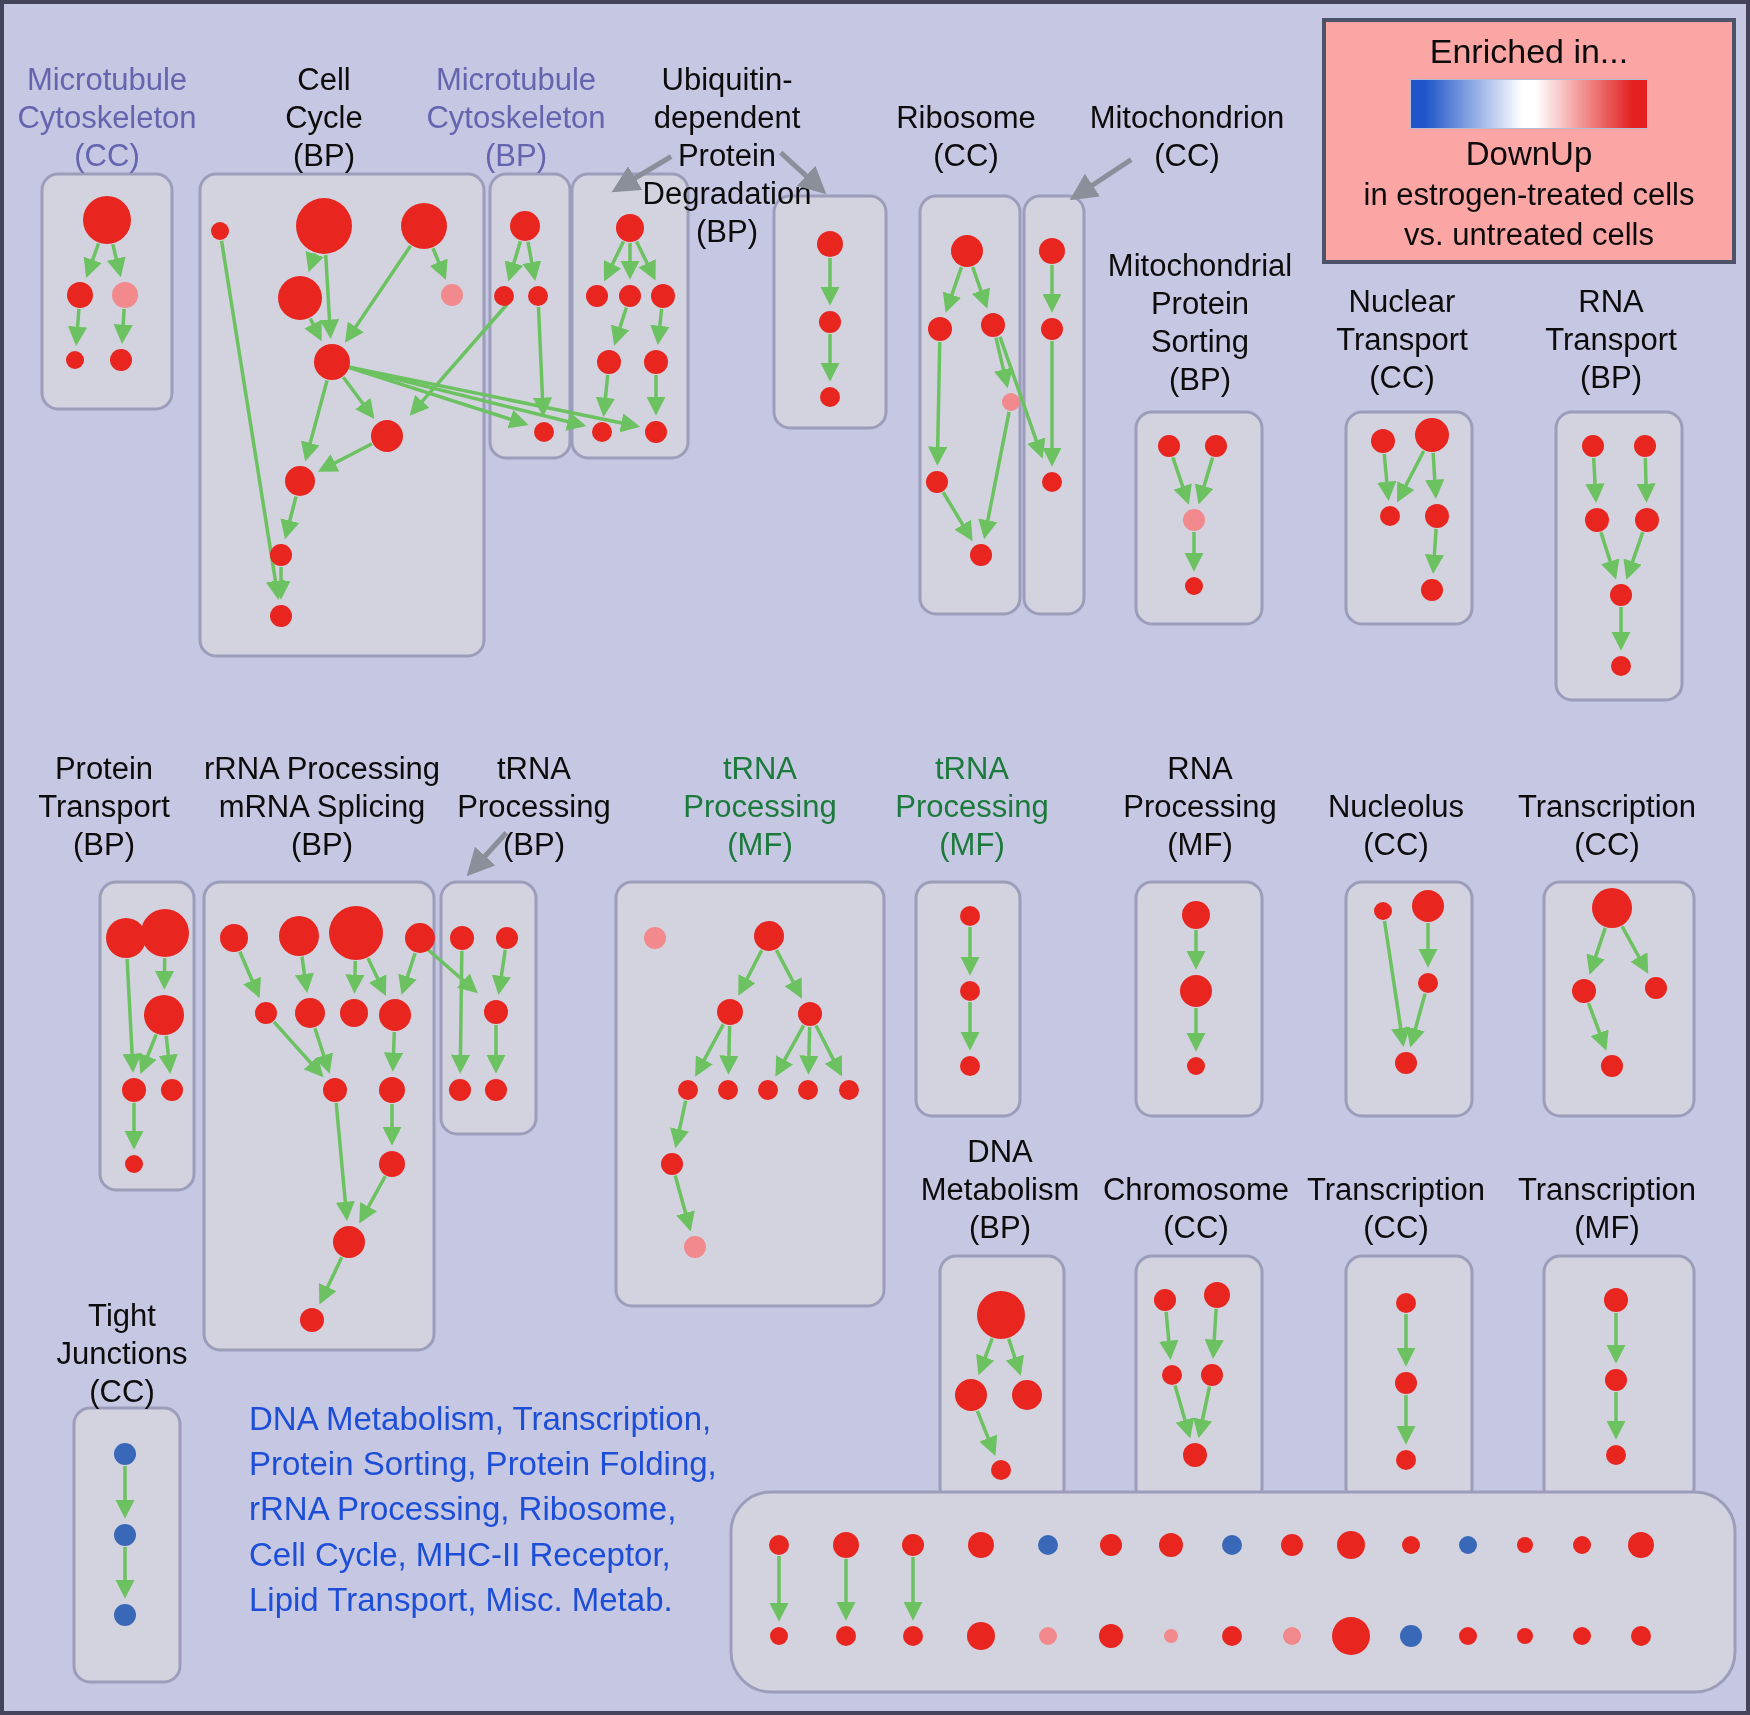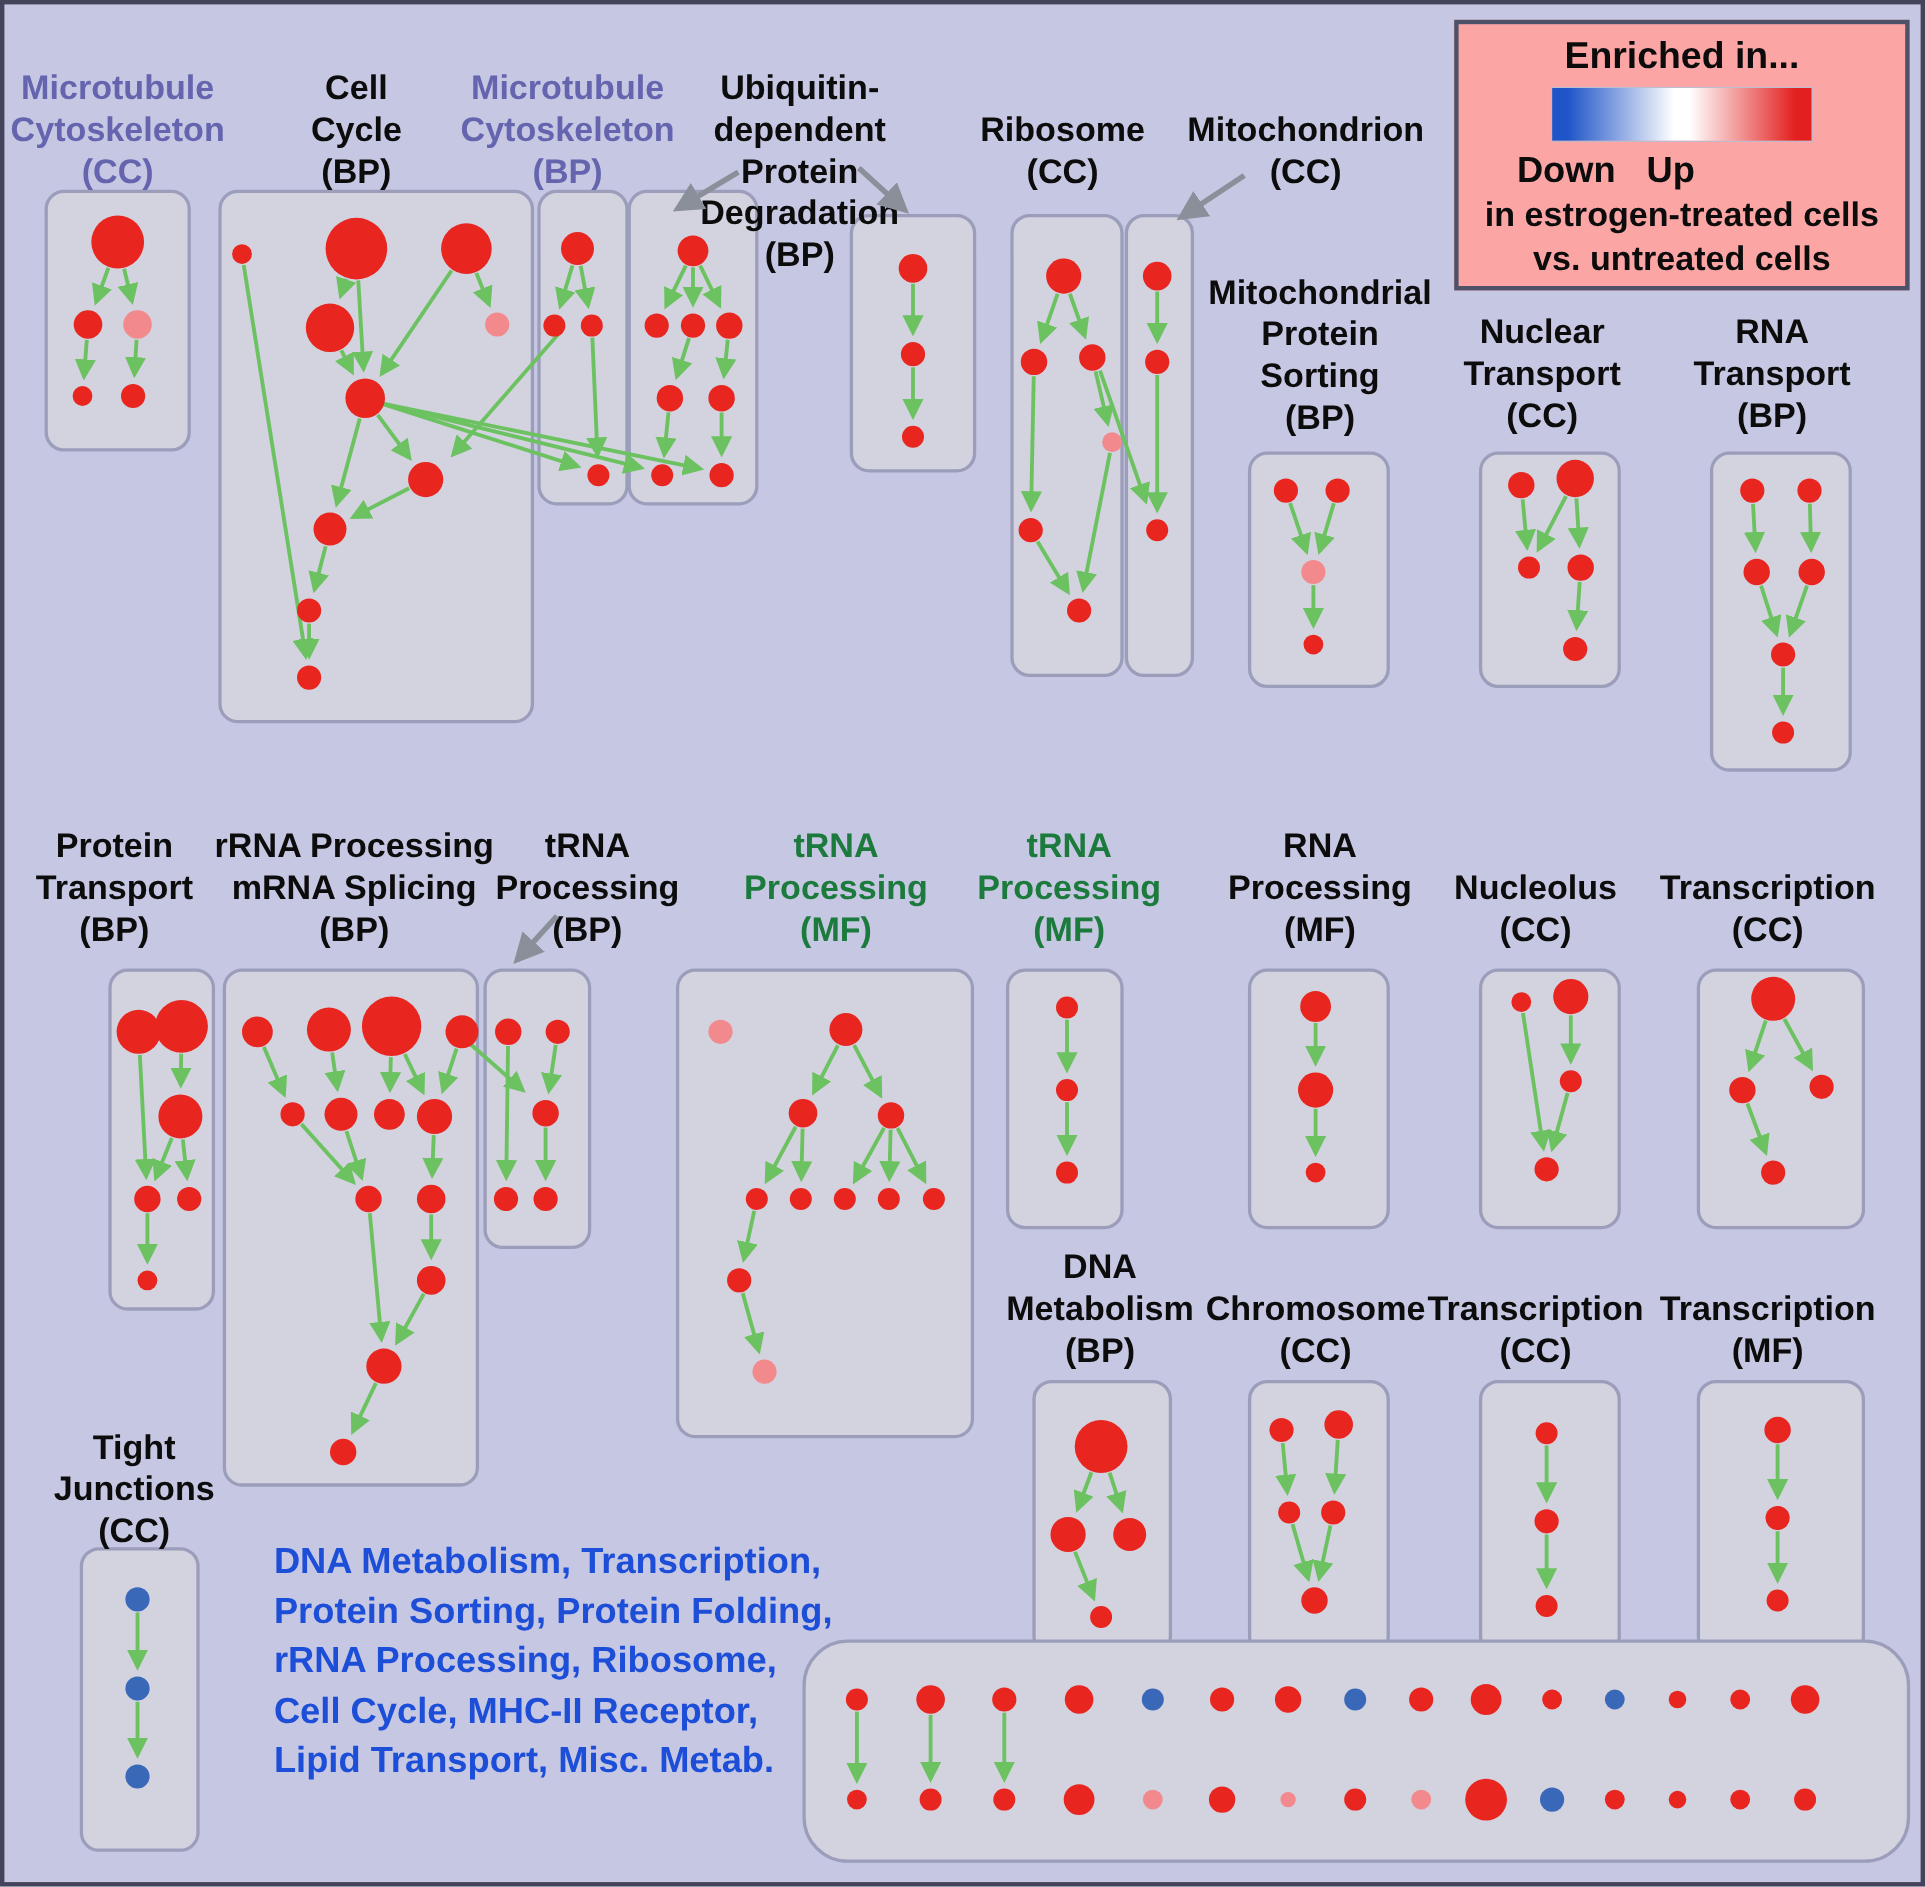--- a/index.html
+++ b/index.html
@@ -1,29 +1,29 @@
 <!DOCTYPE html>
 <html><head>
 <meta charset="utf-8">
 <style>
   html,body{margin:0;padding:0;background:#9fa0bf;font-family:"Liberation Sans",sans-serif;}
   .figure{
     position:relative;width:1750px;height:1715px;background:#c6c7e2;
-    border:4px solid #43435c;box-sizing:border-box;overflow:hidden;font-weight:bold;
+    border:4px solid #43435c;box-sizing:border-box;overflow:hidden;
   }
   svg#diagram{position:absolute;left:0;top:0;}
   svg#diagram text{font-family:"Liberation Sans",sans-serif;font-size:31px;}
   .legend{
     position:absolute;left:1318px;top:14px;width:414px;height:246px;
     border:4px solid #4d5268;background:#fca5a5;box-sizing:border-box;
     display:flex;flex-direction:column;align-items:center;color:#0c0c0c;
   }
   .legend-title{font-size:34px;margin-top:10px;}
   .legend-bar{width:236px;height:48px;margin-top:8px;border:1px solid #b9bcd0;}
-  .legend-ends{width:300px;display:flex;justify-content:flex-start;font-size:33px;margin-top:6px;gap:28px;}
+  .legend-ends{width:300px;display:flex;justify-content:center;font-size:33px;margin-top:6px;}
   .legend-sub{font-size:31px;margin-top:4px;}
   .footnote{
     position:absolute;left:245px;top:1392px;width:580px;
     font-size:33px;line-height:1.37;color:#1d4ed8;
   }
 </style>
 </head>
 <body>
 
 <div class="figure">

